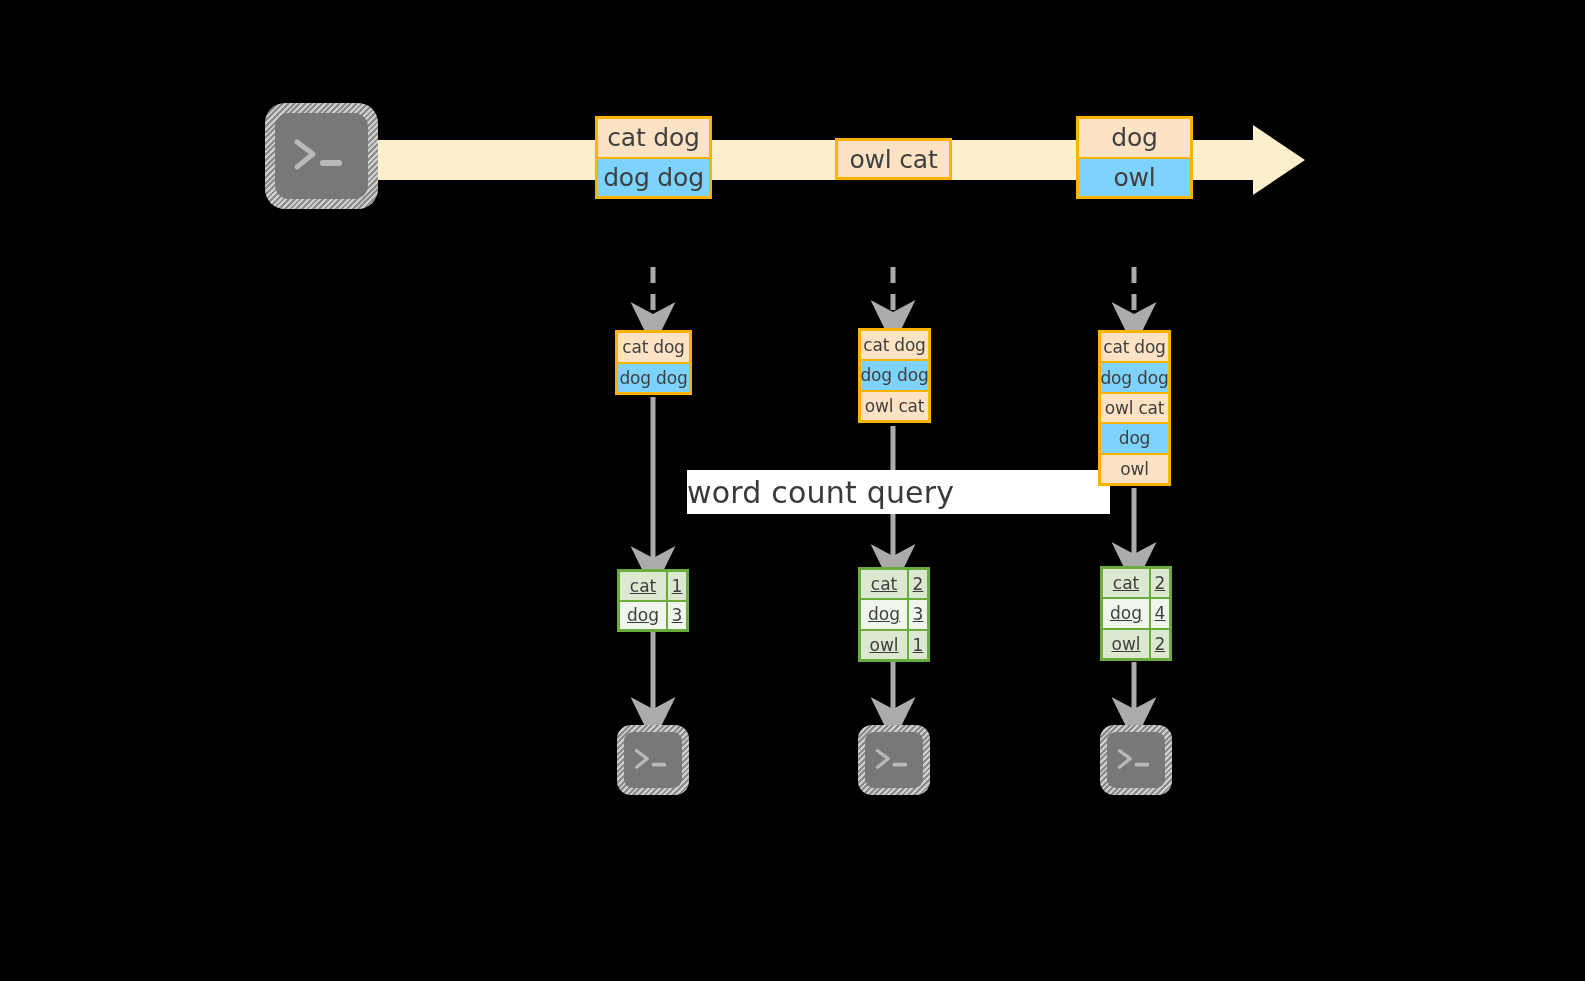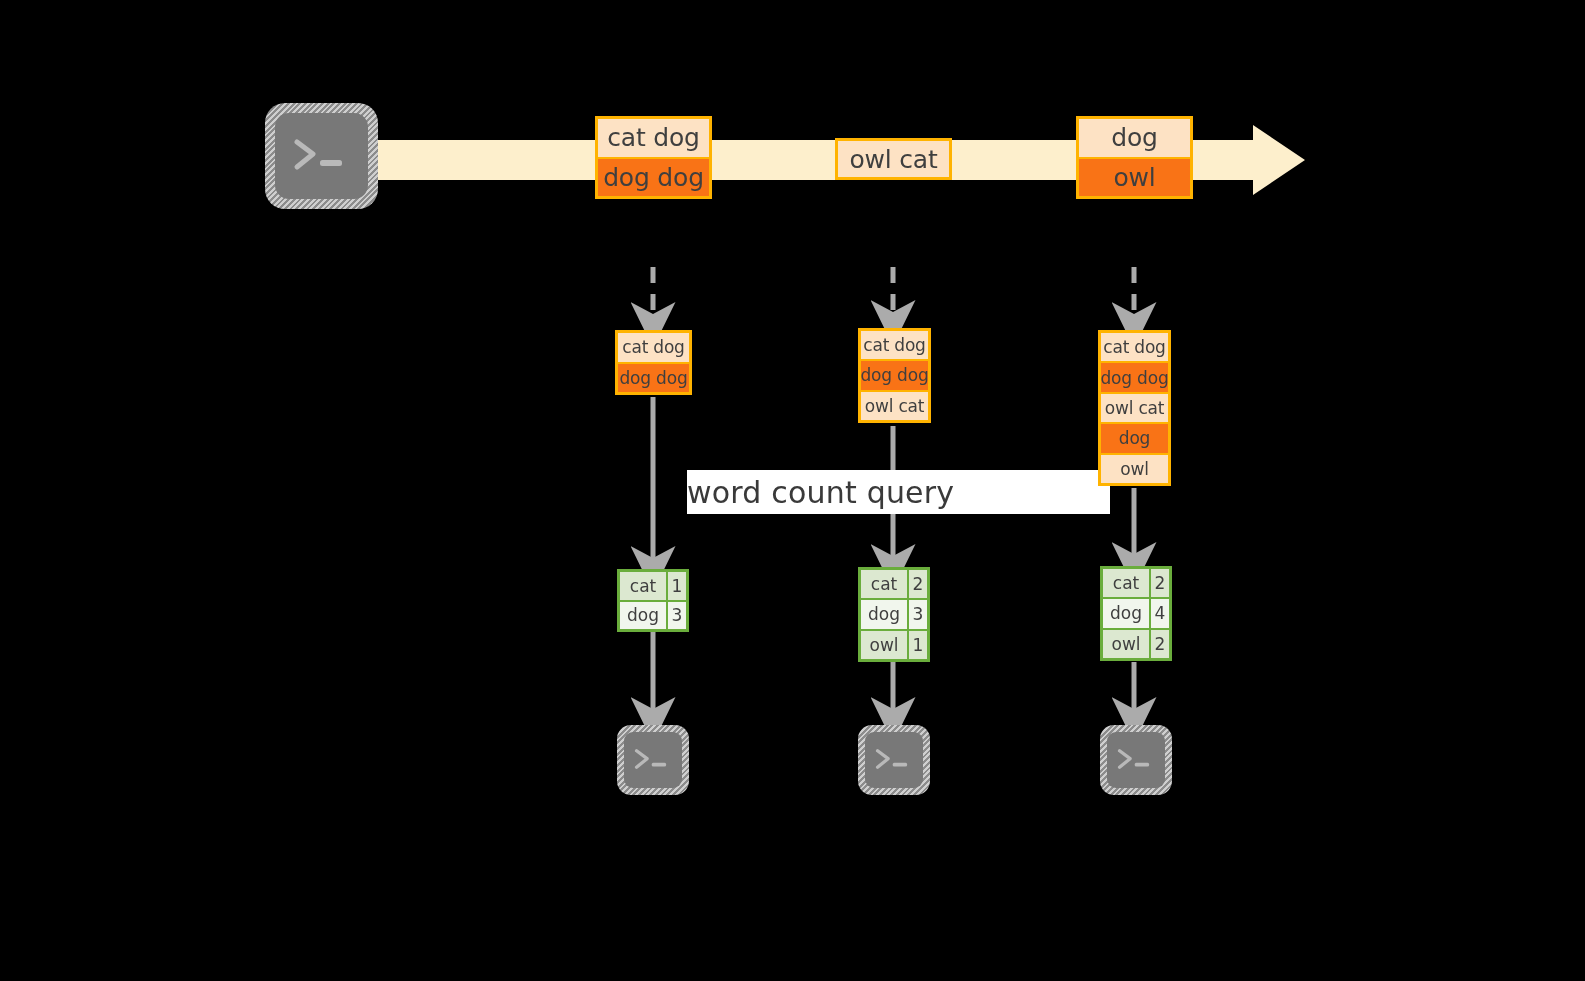--- a/index.html
+++ b/index.html
@@ -60,21 +60,21 @@
     display: flex;
     align-items: center;
     justify-content: center;
     border-bottom: 2px solid #FFB300;
     color: #3f3f3f;
     white-space: nowrap;
     letter-spacing: -0.2px;
   }
   .stack .row:last-child { border-bottom: none; }
   .stack .row.dark  { background: #FDE2C4; }
-  .stack .row.light { background: #f97316; }
+  .stack .row.light { background: #7dd3fc; }
 
   
   .stream-box .row { font-size: 25px; }
 
   
   .mid-box .row { font-size: 17px; }
 
   
   .table {
     position: absolute;
@@ -83,20 +83,21 @@
     background: #F2F7EE;
     display: flex;
     flex-direction: column;
     z-index: 5;
   }
   .table .trow {
     box-sizing: border-box;
     flex: 1 1 auto;
     display: flex;
     border-bottom: 2px solid #6AAD3C;
+    text-decoration: underline;
   }
   .table .trow:last-child { border-bottom: none; }
   .table .trow.dark  { background: #DCE8D0; }
   .table .trow.light { background: #F1F6ED; }
   .table .cell {
     box-sizing: border-box;
     display: flex;
     align-items: center;
     justify-content: center;
     font-size: 17px;

